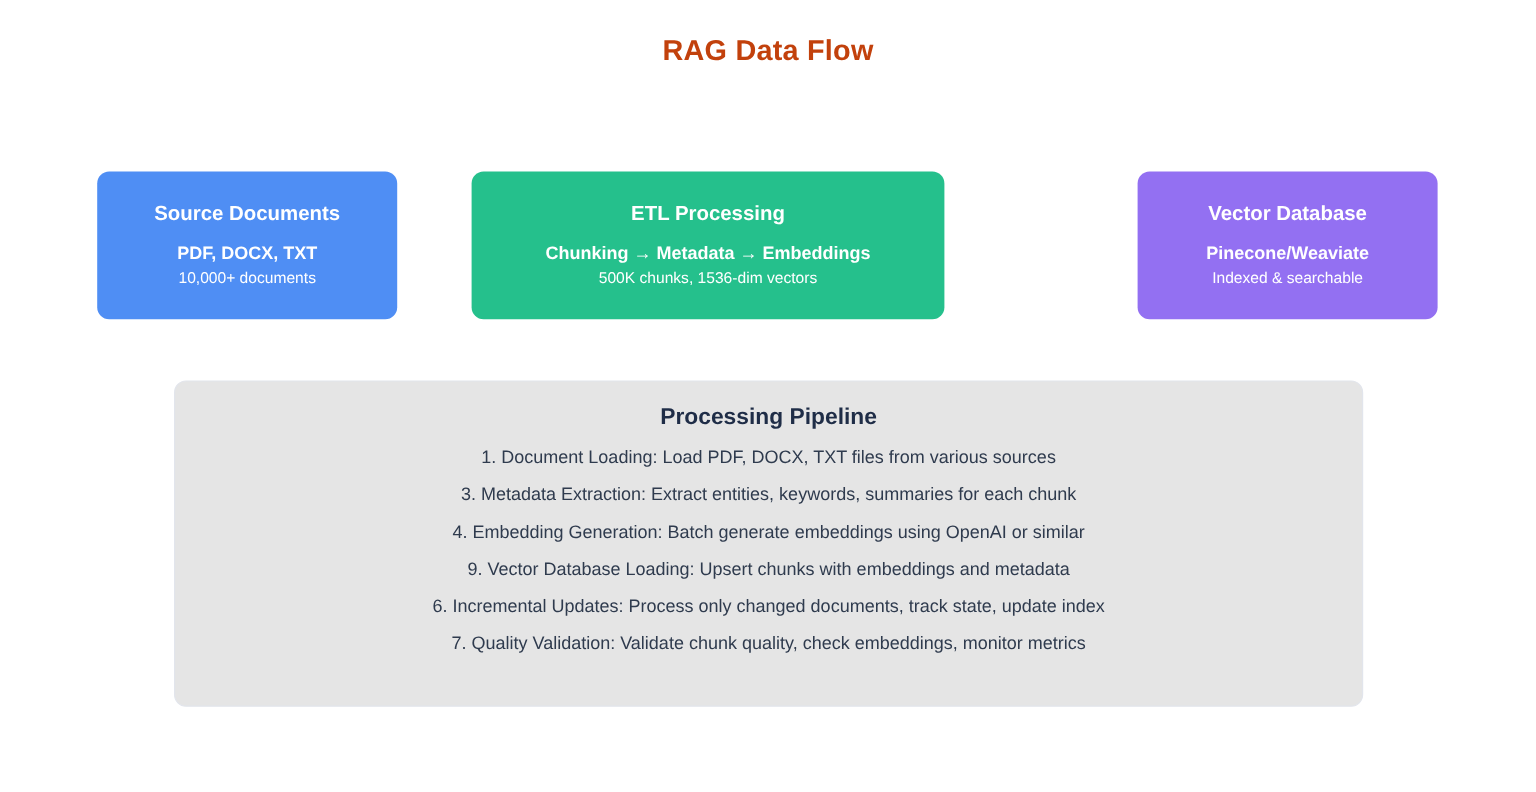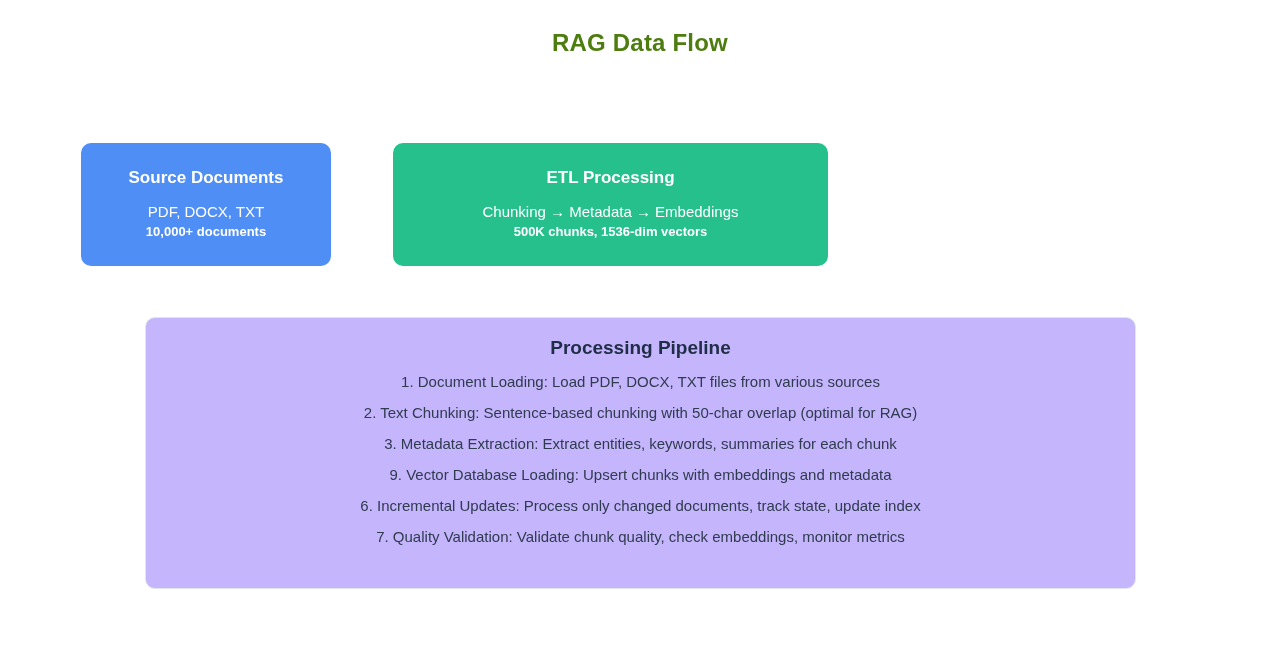--- a/index.html
+++ b/index.html
@@ -17,21 +17,21 @@
 
   
   .page-title {
     position: absolute;
     top: 29px;
     left: 0;
     width: 1280px;
     text-align: center;
     font-size: 24px;
     font-weight: bold;
-    color: #4d7c0f;
+    color: #c2410c;
     letter-spacing: 0.2px;
   }
 
   
   .flow-row {
     position: absolute;
     top: 143px;
     left: 0;
     width: 1280px;
     height: 123px;
@@ -54,53 +54,53 @@
     font-size: 17px;
     font-weight: bold;
     color: #ffffff;
     line-height: 20px;
     margin-bottom: 14px;
   }
   .flow-box .box-line1 {
     font-size: 15px;
     color: #ffffff;
     line-height: 19px;
-    font-weight: normal;
+    font-weight: bold;
   }
   .flow-box .box-line2 {
     font-size: 13px;
     color: #ffffff;
     line-height: 18px;
-    font-weight: bold;
+    font-weight: normal;
     margin-top: 2px;
   }
 
   #box-source   { left: 81px;  width: 250px; background: #4f8ef4; align-items: center; }
-  #box-etl      { left: 393px; width: 435px; background: #25c08c; align-items: center; }
+  #box-etl      { left: 393px; width: 394px; background: #25c08c; align-items: center; }
   #box-vector   { left: 948px; width: 250px; background: #9370f2; }
 
   
   .arrow {
     position: absolute;
     top: 196px;
     height: 18px;
   }
   #arrow-1 { left: 331px; width: 62px; }
   #arrow-2 { left: 888px; width: 60px; }
   .arrow svg { display: block; }
 
   
   .pipeline-panel {
     position: absolute;
     left: 145px;
     top: 317px;
     width: 991px;
     height: 272px;
     box-sizing: border-box;
-    background: #c4b5fd;
+    background: #e5e5e5;
     border: 1px solid #e2e5ec;
     border-radius: 10px;
   }
   .pipeline-title {
     margin-top: 18px;
     text-align: center;
     font-size: 19px;
     font-weight: bold;
     color: #1f2d47;
     line-height: 24px;
@@ -144,26 +144,31 @@
     <div class="box-line2">500K chunks, 1536-dim vectors</div>
   </div>
 
   <div class="arrow" id="arrow-2">
     <svg width="60" height="18" viewBox="0 0 60 18">
       <rect x="0" y="6.5" width="40" height="5" fill="#6b7280"></rect>
       <polygon points="26,1 60,9 26,17" fill="#6b7280"></polygon>
     </svg>
   </div>
 
+  <div class="flow-box" id="box-vector">
+    <div class="box-title">Vector Database</div>
+    <div class="box-line1">Pinecone/Weaviate</div>
+    <div class="box-line2">Indexed &amp; searchable</div>
+  </div>
 
 </div>
 
 <div class="pipeline-panel">
   <div class="pipeline-title">Processing Pipeline</div>
   <ul class="pipeline-steps">
     <li>1. Document Loading: Load PDF, DOCX, TXT files from various sources</li>
-    <li>2. Text Chunking: Sentence-based chunking with 50-char overlap (optimal for RAG)</li>
     <li>3. Metadata Extraction: Extract entities, keywords, summaries for each chunk</li>
+    <li>4. Embedding Generation: Batch generate embeddings using OpenAI or similar</li>
     <li>9. Vector Database Loading: Upsert chunks with embeddings and metadata</li>
     <li>6. Incremental Updates: Process only changed documents, track state, update index</li>
     <li>7. Quality Validation: Validate chunk quality, check embeddings, monitor metrics</li>
   </ul>
 </div>
 
 </body></html>

